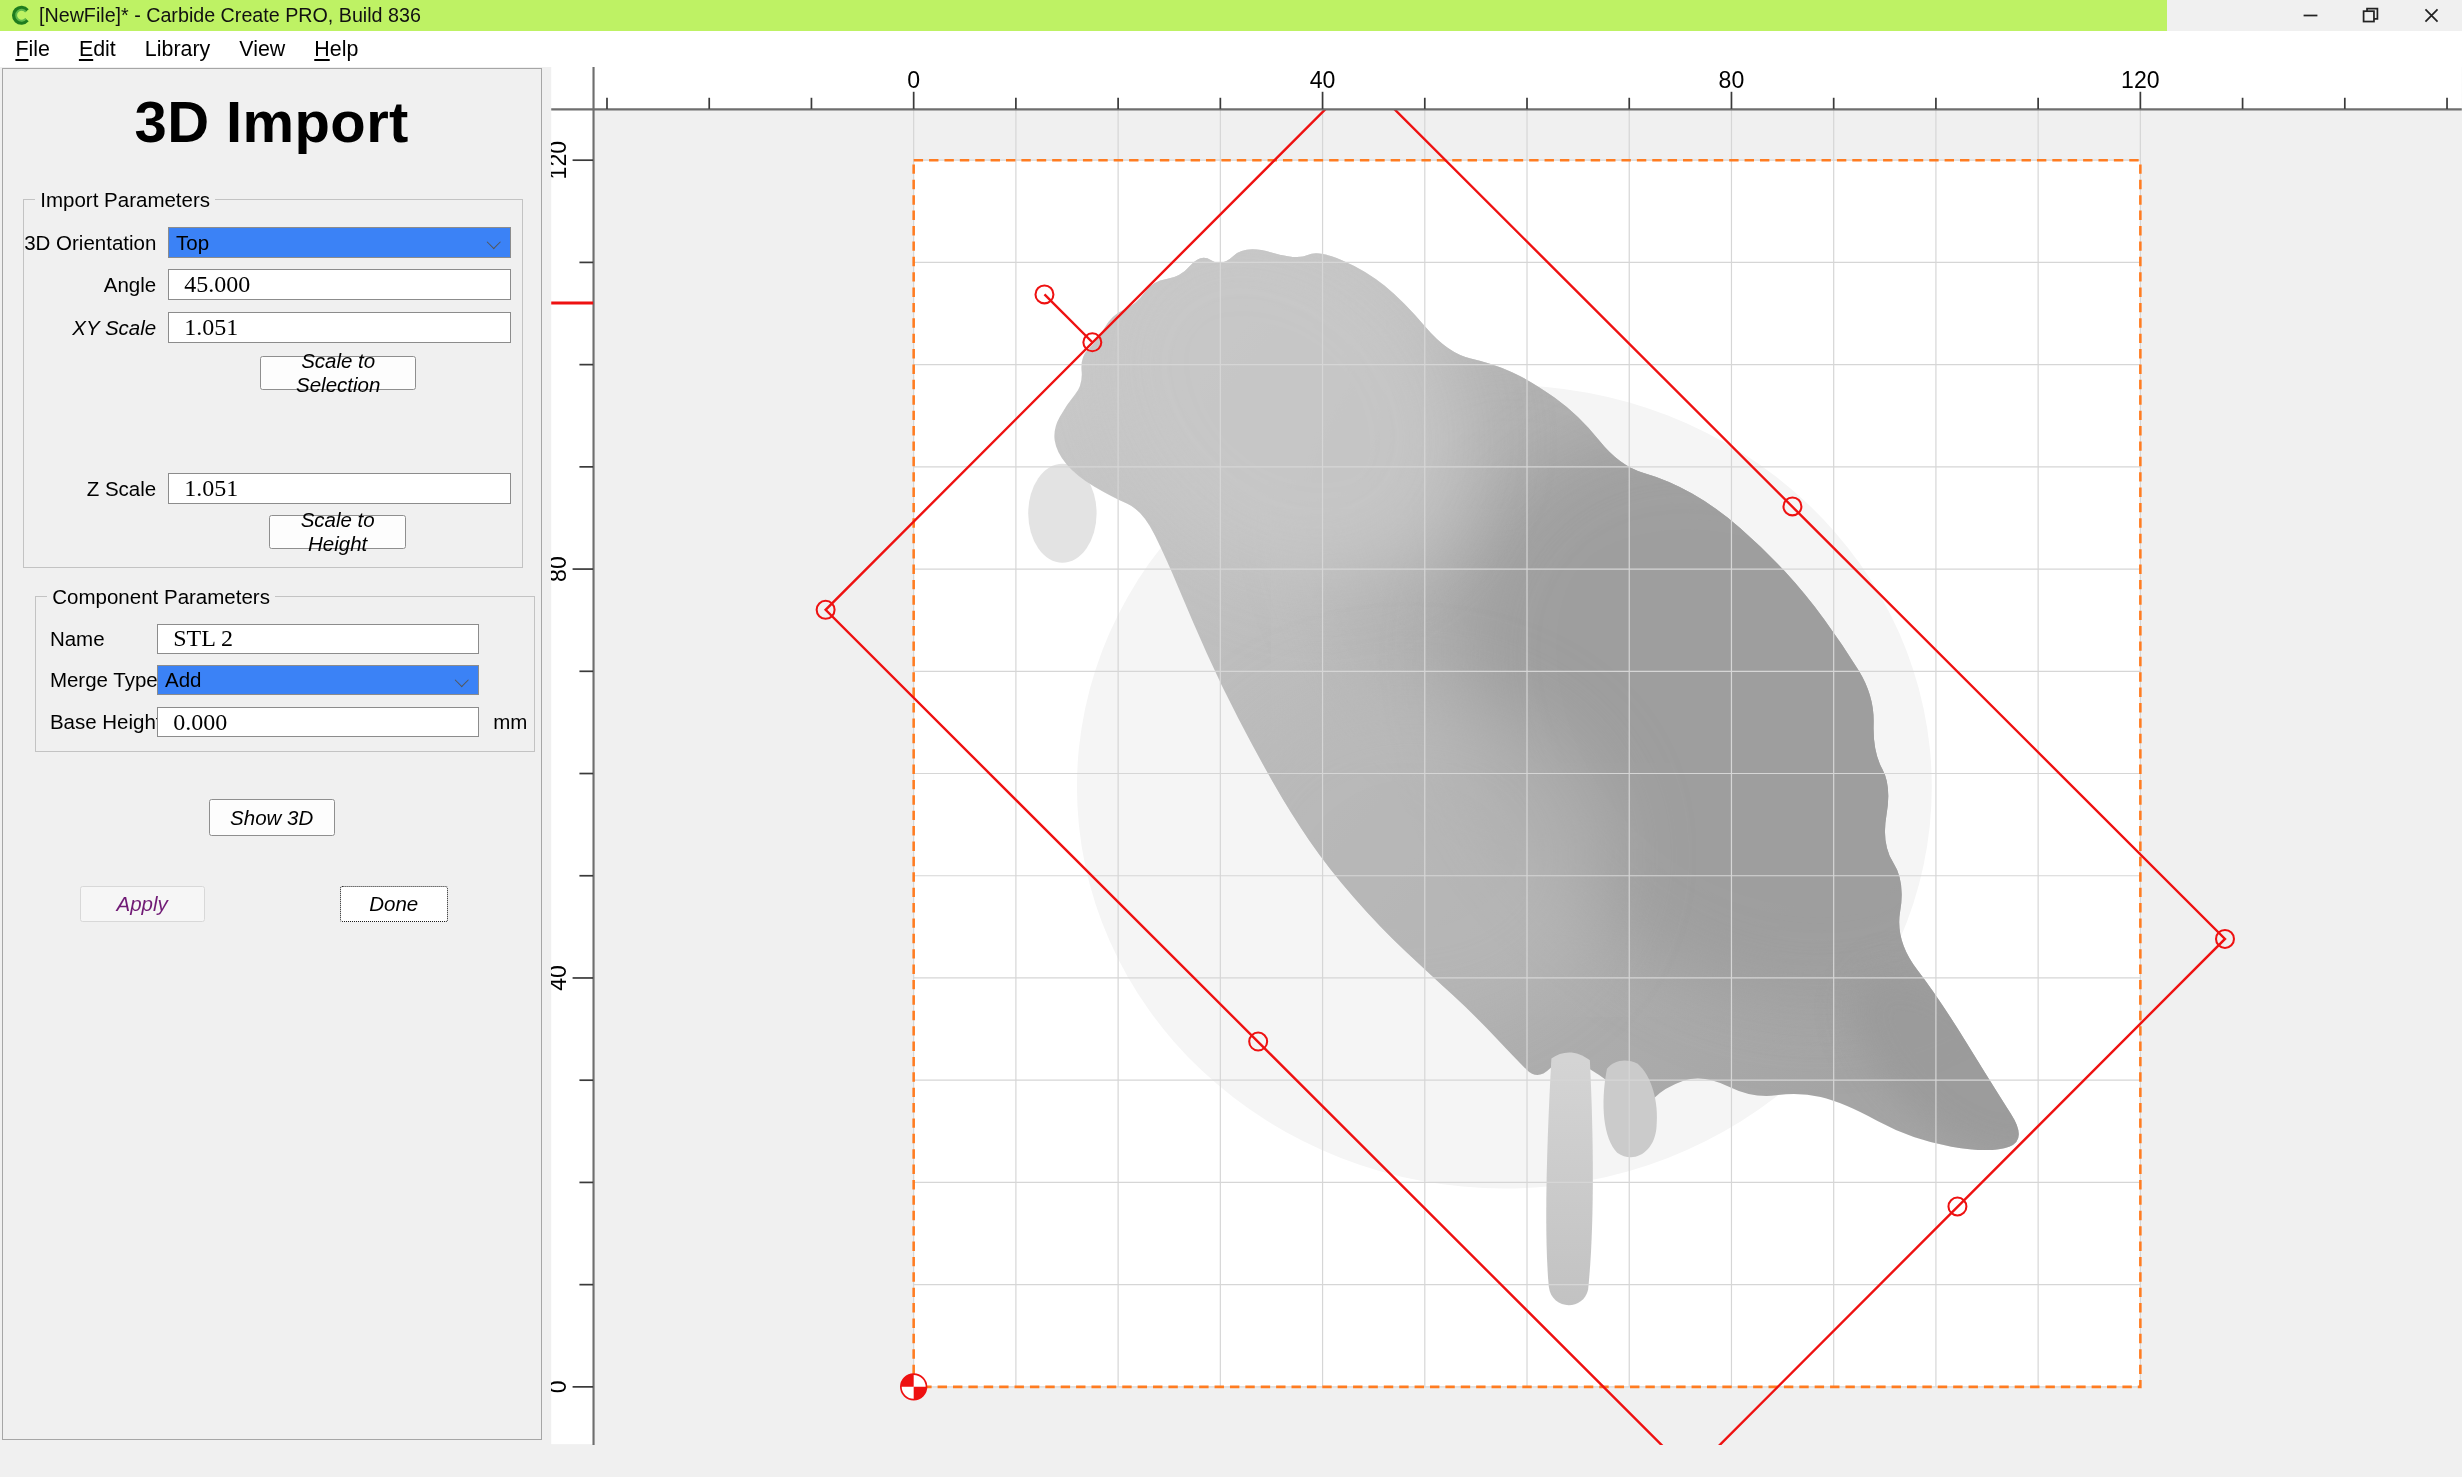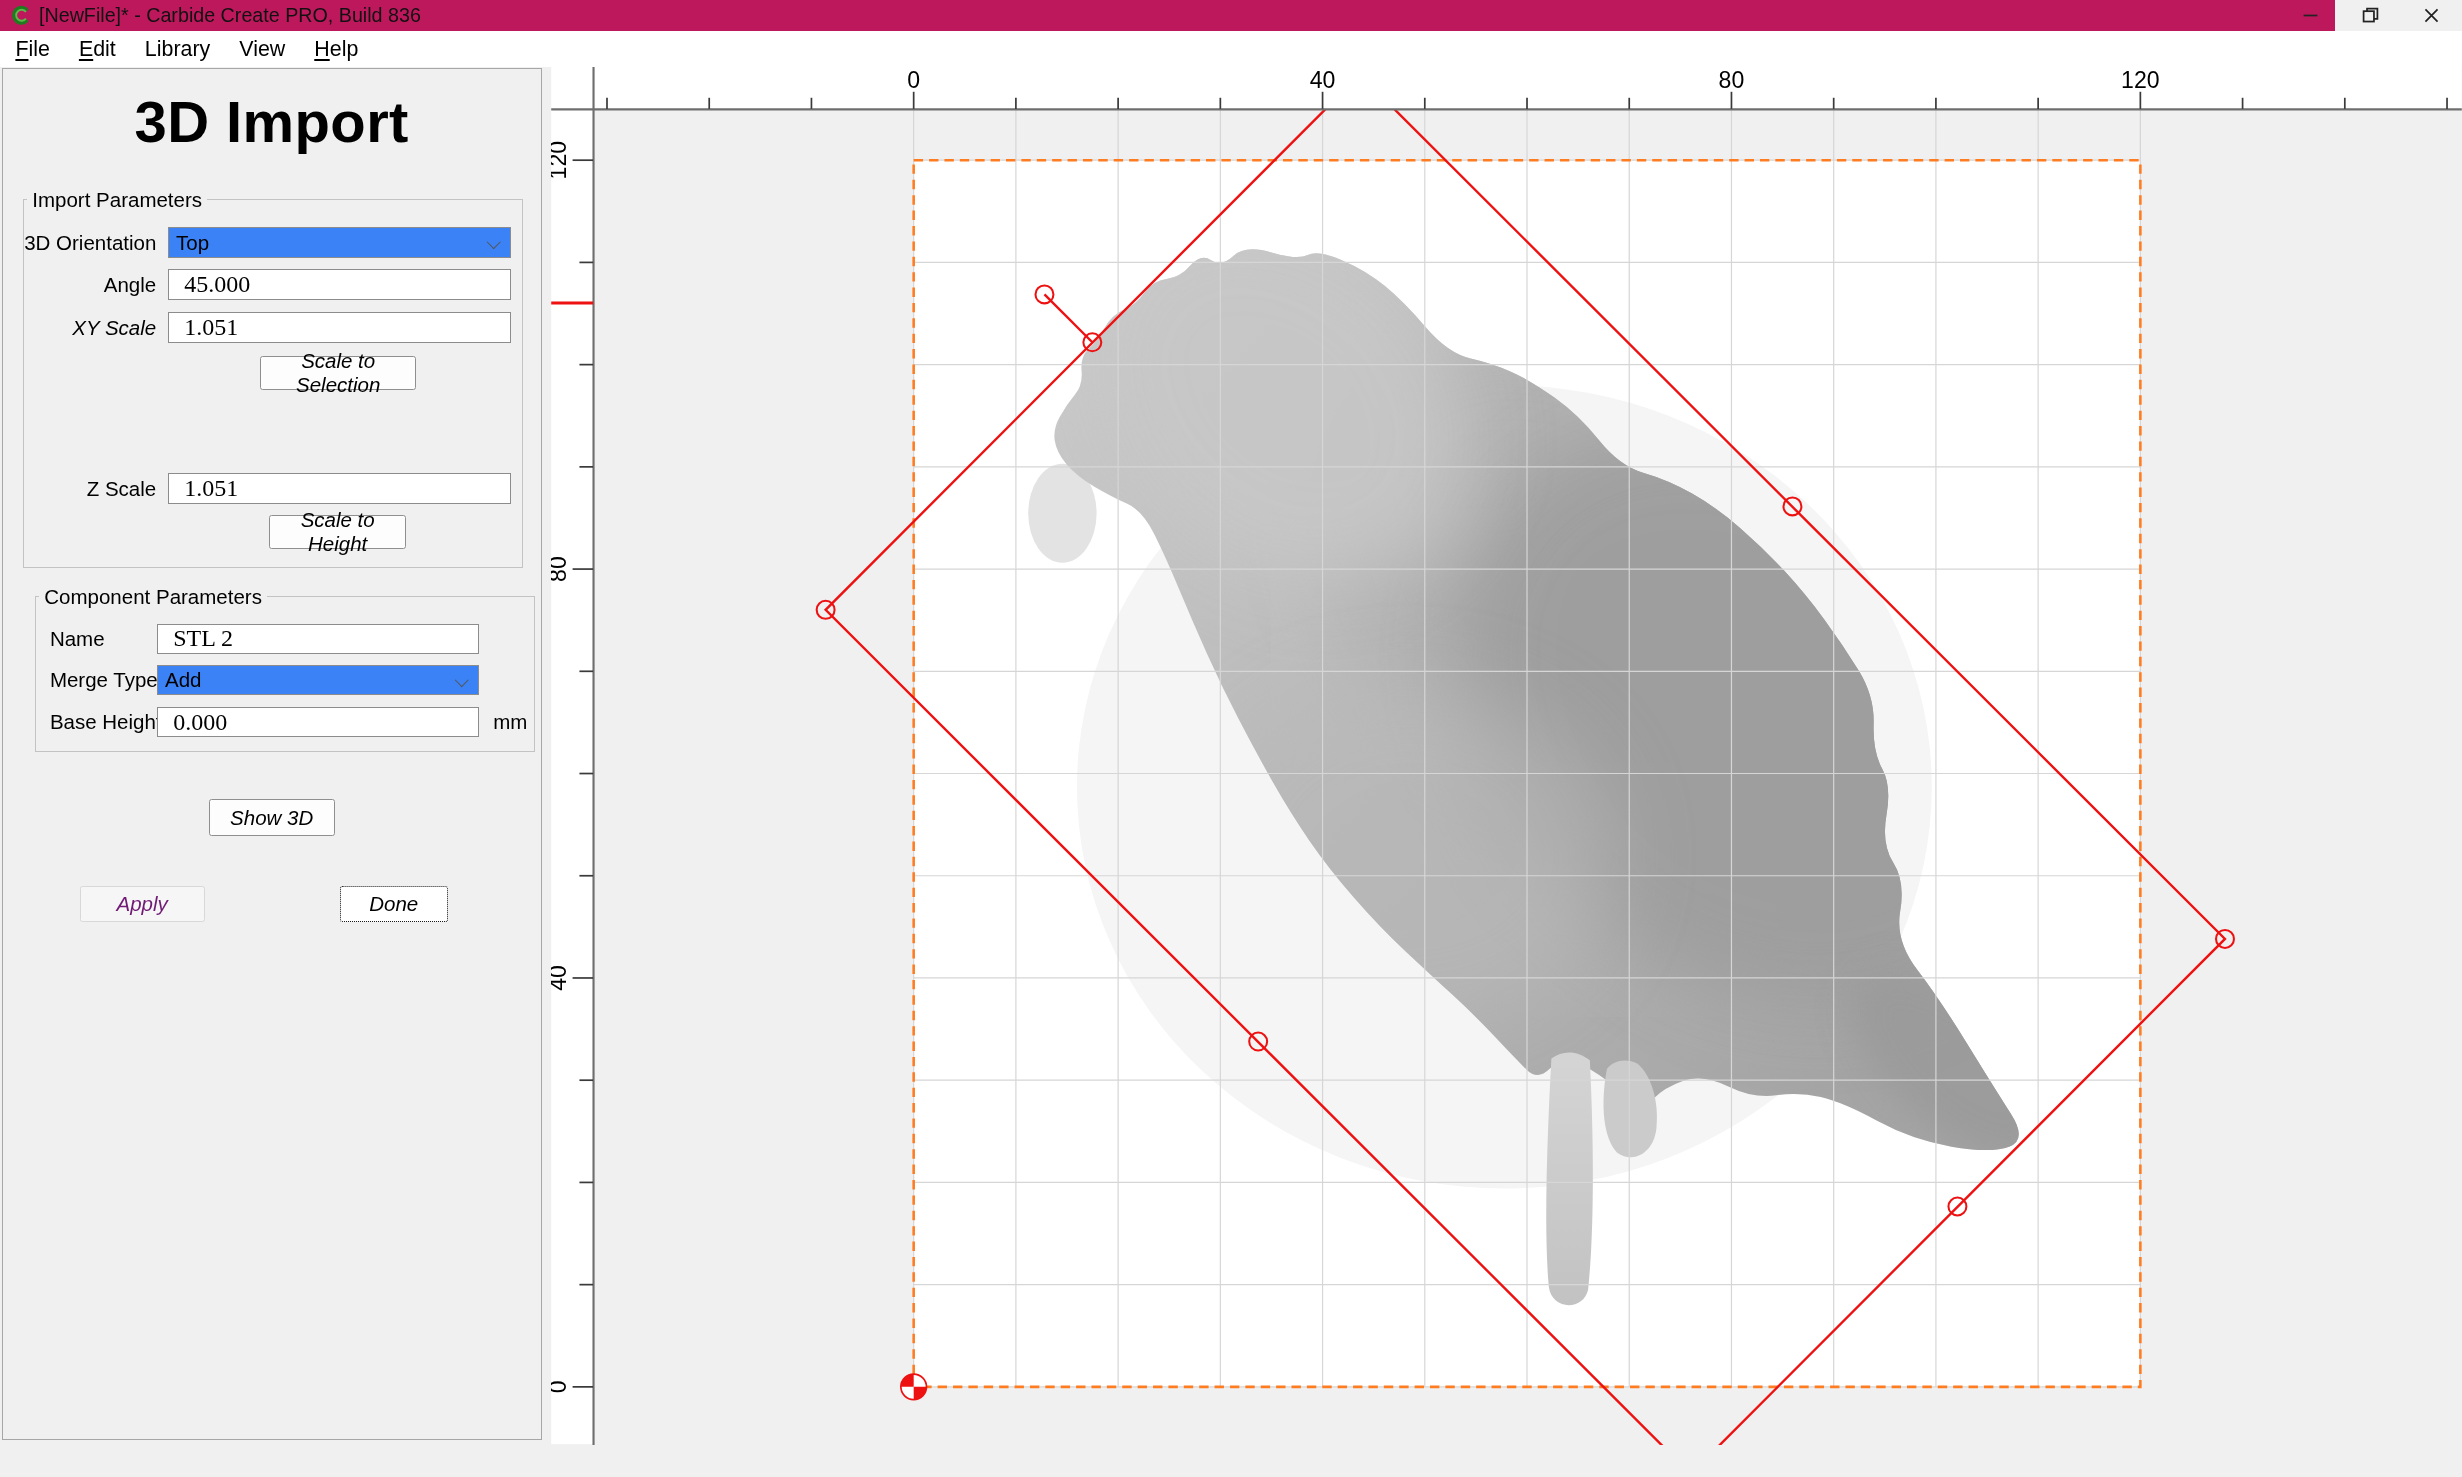--- a/index.html
+++ b/index.html
@@ -3,35 +3,35 @@
 <meta charset="utf-8">
 <style>
   html,body{margin:0;padding:0;}
   body{
     width:2462px;height:1477px;overflow:hidden;position:relative;
     background:#f0f0f0;
     font-family:"Liberation Sans","DejaVu Sans",sans-serif;
     color:#000;
   }
   
-  .titlebar{position:absolute;left:0;top:0;width:2335px;height:31px;background:#be185d;}
+  .titlebar{position:absolute;left:0;top:0;width:2167px;height:31px;background:#bef264;}
   .app-icon{position:absolute;left:10.3px;top:5.1px;width:20.5px;height:20.5px;}
   .title-text{position:absolute;left:39px;top:0;height:31px;line-height:31px;font-size:19.7px;color:#111;}
   .winbtn{position:absolute;top:0;width:56px;height:31px;display:flex;align-items:center;justify-content:center;}
   .winbtn svg{display:block;}
   
   .menubar{position:absolute;left:0;top:31px;width:2462px;height:36px;background:#ffffff;display:flex;align-items:center;}
   .menu-item{font-size:21.4px;padding:0 14.5px;height:36px;line-height:36px;}
   .menu-item:first-child{padding-left:15.4px;}
   .menu-item u{text-decoration:underline;text-underline-offset:2.6px;}
   
   .panel{position:absolute;left:1.7px;top:68px;width:540px;height:1372px;background:#f0f0f0;border:0.9px solid #a6a6a6;box-sizing:border-box;}
   .panel-title{position:absolute;left:0;top:19px;width:100%;text-align:center;font-size:58px;font-weight:bold;letter-spacing:0.4px;}
   .groupbox{position:absolute;border:0.9px solid #c3c3c3;box-sizing:border-box;}
-  .gb-legend{position:absolute;top:-12px;left:3px;background:#f0f0f0;padding:0 5.1px;font-size:20.5px;white-space:nowrap;}
+  .gb-legend{position:absolute;top:-12px;left:11px;background:#f0f0f0;padding:0 5.1px;font-size:20.5px;white-space:nowrap;}
   .gb1{left:20.5px;top:130px;width:500px;height:369px;}
   .gb2{left:20.5px;top:527px;width:500px;height:156px;margin-left:12px;}
   .row-label{position:absolute;font-size:20.5px;white-space:nowrap;}
   .r-align{text-align:right;}
   .field{position:absolute;box-sizing:border-box;background:#fff;border:0.9px solid #8c8c8c;font-size:24px;
          font-family:Liberation Serif, serif;padding:0 15px;outline:none;}
   .combo{position:absolute;box-sizing:border-box;background:#3b82f6;border:0.9px solid #8c8c8c;font-size:20.5px;
          display:flex;align-items:center;padding:0 6.8px;}
   .combo .chev{position:absolute;right:12px;top:9.4px;width:8.5px;height:8.5px;border-right:1.7px solid #555;border-bottom:1.7px solid #555;transform:rotate(45deg);}
   .btn{position:absolute;box-sizing:border-box;background:#fdfdfd;border:0.9px solid #8f8f8f;border-radius:2.6px;

